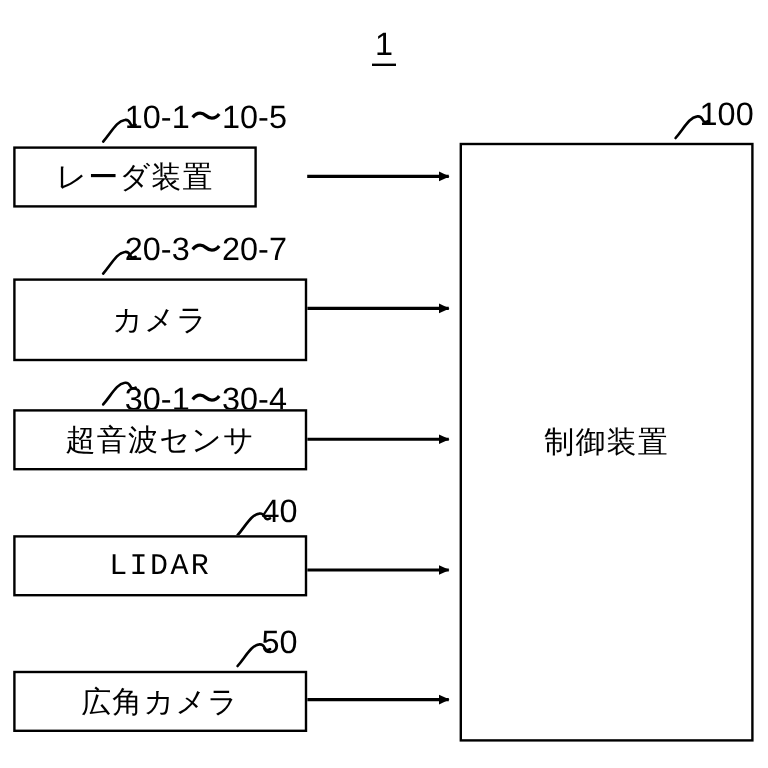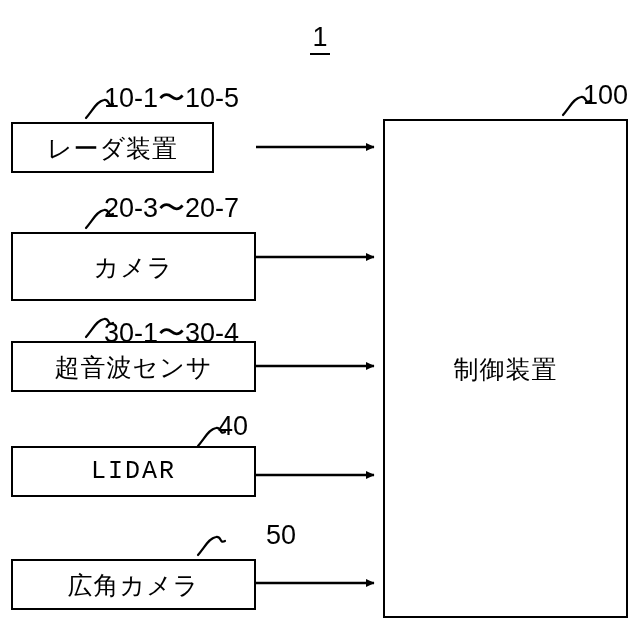--- a/index.html
+++ b/index.html
@@ -116,21 +116,21 @@
       <path d="M198,446 C205,438 209,429 216,428 C222,427 219,435 225,432"></path>
       <path d="M198,555 C205,547 209,538 216,537 C222,536 219,544 225,541"></path>
       <path d="M563,115 C570,107 574,98 581,97 C587,96 584,104 590,101"></path>
     </g>
   </svg>
 
   <div class="ref-num" style="left:104px; top:84px;">10-1〜10-5</div>
   <div class="ref-num" style="left:104px; top:194px;">20-3〜20-7</div>
   <div class="ref-num" style="left:104px; top:319px;">30-1〜30-4</div>
   <div class="ref-num" style="left:218px; top:412px;">40</div>
-  <div class="ref-num" style="left:218px; top:521px;margin-left:48px;">50</div>
+  <div class="ref-num" style="left:218px; top:521px;">50</div>
 
   <div class="ref-num" style="left:583px; top:81px;">100</div>
 
   <div class="node-box" style="left:11px; top:122px; width:203px; height:51px;">
     <span class="node-label">レーダ装置</span>
   </div>
 
   <div class="node-box" style="left:11px; top:232px; width:245px; height:69px;">
     <span class="node-label">カメラ</span>
   </div>

